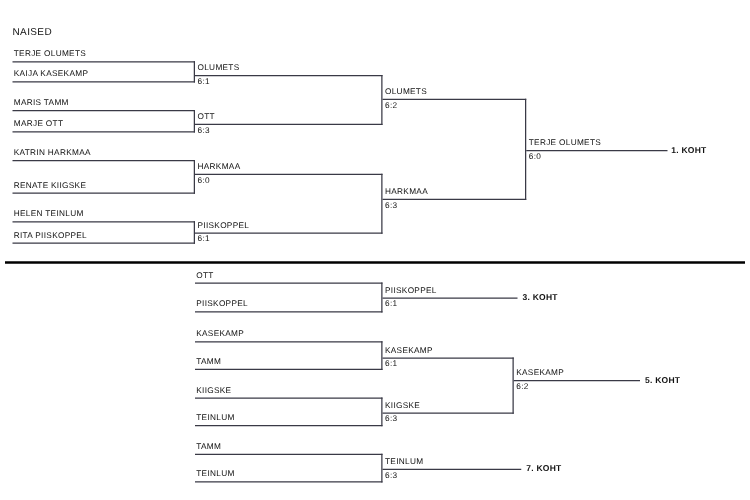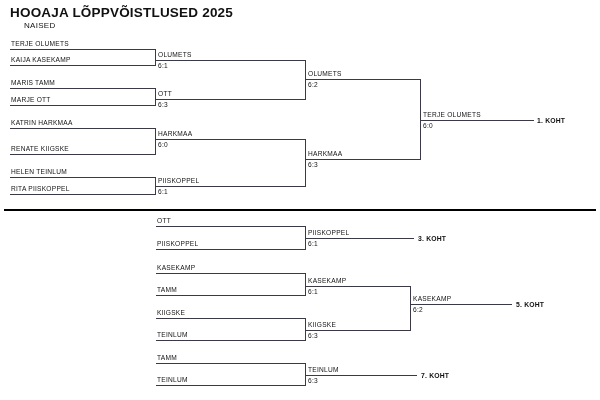--- a/index.html
+++ b/index.html
@@ -12,21 +12,20 @@
 
   .tourn-title{
     position:absolute;left:10px;top:5px;
     font-size:13.5px;font-weight:bold;letter-spacing:0.2px;
     white-space:nowrap;
   }
   .tourn-sub{
     position:absolute;left:10px;top:21px;
     font-size:8px;font-weight:normal;letter-spacing:0.3px;
     white-space:nowrap;
-    margin-left:14px;
   }
 
   .divider{
     position:absolute;left:4px;top:209px;width:592px;height:0;
     border-top:2px solid #000000;
   }
 
   
   .hline{position:absolute;height:0;border-top:1px solid #3a3a46;}
   .vline{position:absolute;width:0;border-left:1px solid #3a3a46;}
@@ -42,21 +41,20 @@
   .place{
     position:absolute;font-size:6.8px;font-weight:bold;
     letter-spacing:0.2px;white-space:nowrap;line-height:8px;
   }
 </style>
 </head>
 <body>
 
 <div id="root">
 
-  <div class="tourn-title">HOOAJA LÕPPVÕISTLUSED 2025</div>
   <div class="tourn-sub">NAISED</div>
 
   <div class="nm" style="left:11px;top:40px;">TERJE OLUMETS</div>
   <div class="hline" style="left:10px;top:49px;width:146px;"></div>
   <div class="nm" style="left:11px;top:56px;">KAIJA KASEKAMP</div>
   <div class="hline" style="left:10px;top:65px;width:146px;"></div>
   <div class="vline" style="left:155px;top:49px;height:17px;"></div>
 
   <div class="nm" style="left:11px;top:79px;">MARIS TAMM</div>
   <div class="hline" style="left:10px;top:88px;width:146px;"></div>

